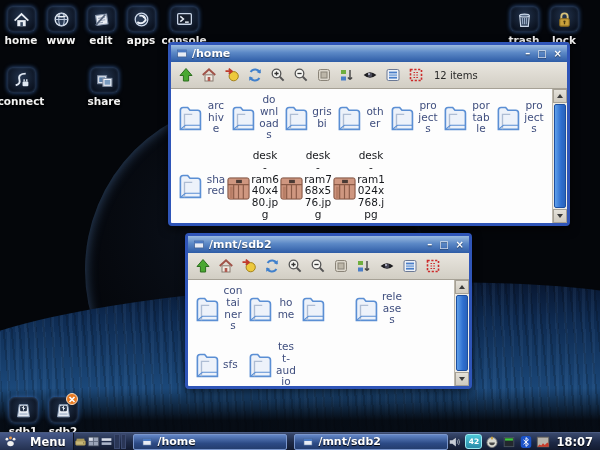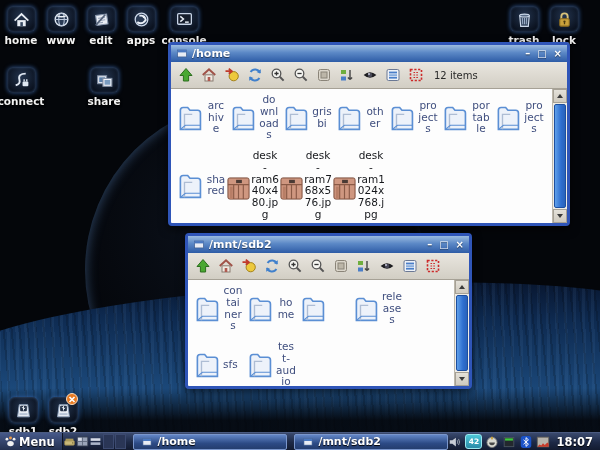--- a/index.html
+++ b/index.html
@@ -62,21 +62,21 @@
   .sb-btn{flex:0 0 12px;background:linear-gradient(#e4e1d9,#cfcabf);border:1px solid #a6a196;
     display:flex;align-items:center;justify-content:center;cursor:pointer;}
   .arr-up{width:0;height:0;border-left:3px solid transparent;border-right:3px solid transparent;border-bottom:4px solid #3a3a3a;}
   .arr-dn{width:0;height:0;border-left:3px solid transparent;border-right:3px solid transparent;border-top:4px solid #3a3a3a;}
   .sb-thumb{flex:1;margin:1px;border-radius:2px;border:1px solid #1c4fa0;
     background:linear-gradient(90deg,#5fa0ea,#2f6fd0 60%,#2a62ba);cursor:grab;}
 
   
   .taskbar{position:absolute;left:0;right:0;bottom:0;height:17px;display:flex;align-items:center;
     background:linear-gradient(#3a4a6e,#1d2946 55%,#131b30);border-top:1px solid #4a5a80;color:#fff;}
-  .menu-btn{height:100%;display:flex;align-items:center;gap:2px;padding:0 7px 0 4px;cursor:pointer;
+  .menu-btn{height:100%;display:flex;align-items:center;gap:13px;padding:0 7px 0 4px;cursor:pointer;
     background:linear-gradient(#46598a,#243150);border-right:1px solid #0d1322;}
   .menu-btn svg{width:13px;height:13px;}
   .menu-label{font-size:11.5px;font-weight:bold;text-shadow:0 1px 1px #000;}
   .tb-mini{width:17px;height:14px;display:flex;align-items:center;justify-content:center;cursor:pointer;}
   .tb-mini svg{width:13px;height:13px;}
   .tb-cell{width:17px;height:13px;background:#2a3656;border:1px solid #3c4a70;margin-left:1px;cursor:pointer;}
   .task-btn{height:14px;min-width:138px;margin-left:7px;display:flex;align-items:center;gap:4px;padding:0 7px;
     border:1px solid #7a96cc;border-radius:2px;cursor:pointer;
     background:linear-gradient(#6286c6,#2c4a85 60%,#243d6e);}
   .task-btn svg{width:12px;height:10px;}

